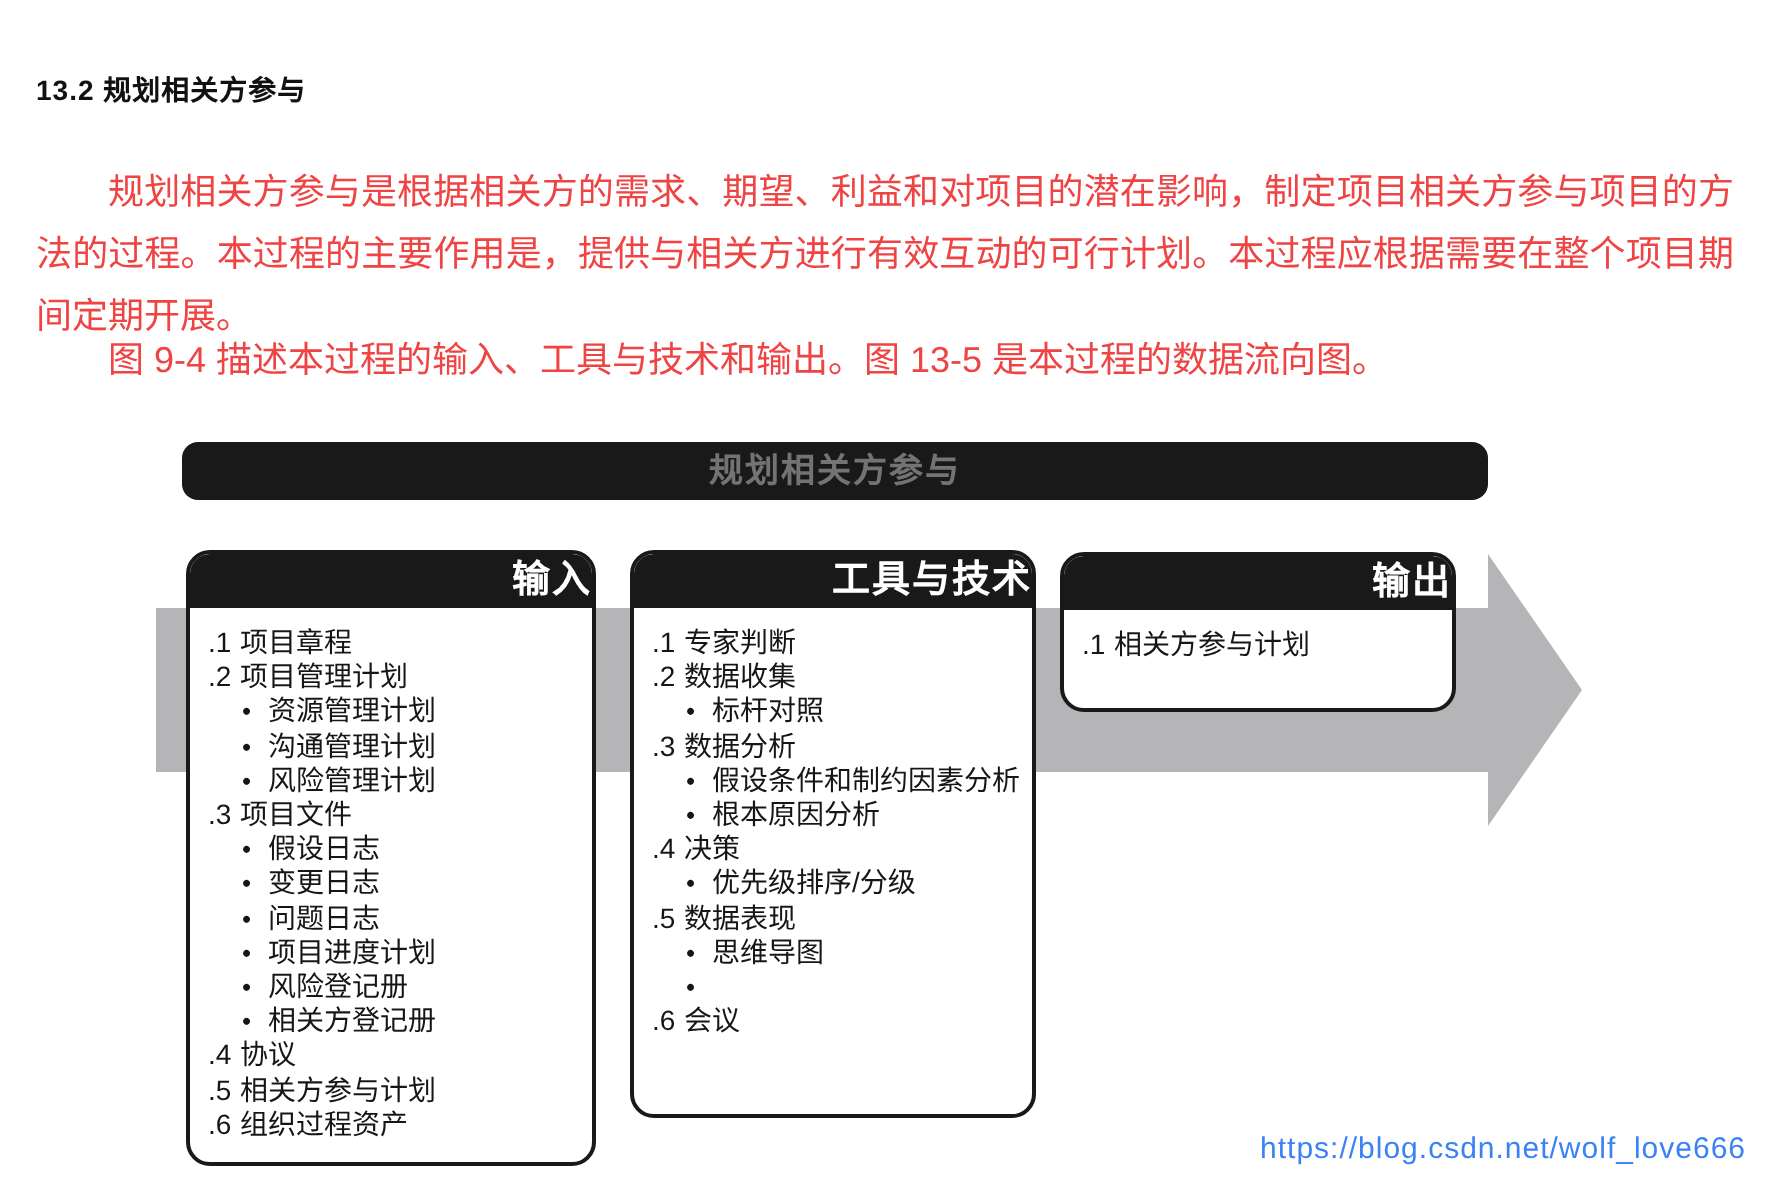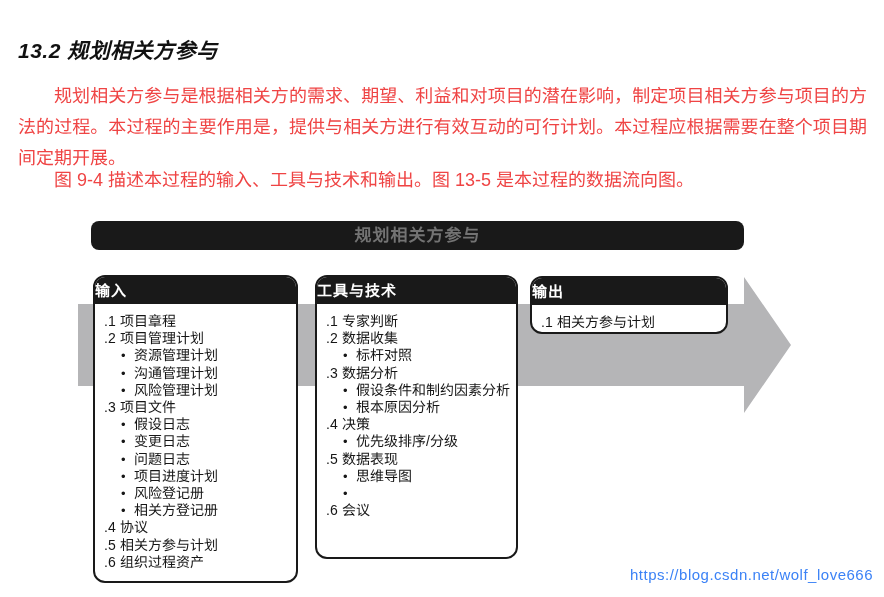--- a/index.html
+++ b/index.html
@@ -9,25 +9,24 @@
     background: #ffffff;
     font-family: "Liberation Sans", sans-serif;
     color: #1c1c1c;
     overflow: hidden;
   }
 
   
   .section-title {
     position: absolute;
     left: 18px; top: 34px;
-    font-size: 21px;
+    font-size: 14px;
     font-weight: bold;
     letter-spacing: 0.5px;
     color: #111111;
-    font-style: italic;
   }
   .body-para {
     position: absolute;
     left: 18px;
     width: 849px;
     font-size: 18px;
     line-height: 31px;
     text-align: justify;
     text-indent: 36px;
     color: #ef4444;
@@ -60,28 +59,28 @@
   .itto-box {
     position: absolute;
     background: #ffffff;
     border: 2px solid #191919;
     border-radius: 12px;
     overflow: hidden;
     z-index: 2;
   }
   .box-inputs  { left: 93px;  top: 275px; width: 205px; height: 308px; }
   .box-tools   { left: 315px; top: 275px; width: 203px; height: 284px; }
-  .box-outputs { left: 530px; top: 276px; width: 198px; height: 58px; }
+  .box-outputs { left: 530px; top: 276px; width: 198px; height: 80px; }
   .box-header {
     background: #191919;
     color: #ffffff;
     height: 27px;
     line-height: 27px;
-    text-align: left;
-    font-size: 15px;
+    text-align: right;
+    font-size: 19px;
     font-weight: bold;
     letter-spacing: 1px;
   }
   .box-list {
     padding: 9px 5px 0 9px;
     font-size: 14px;
     line-height: 17.2px;
     color: #161616;
   }
   .li { display: flex; white-space: nowrap; }

